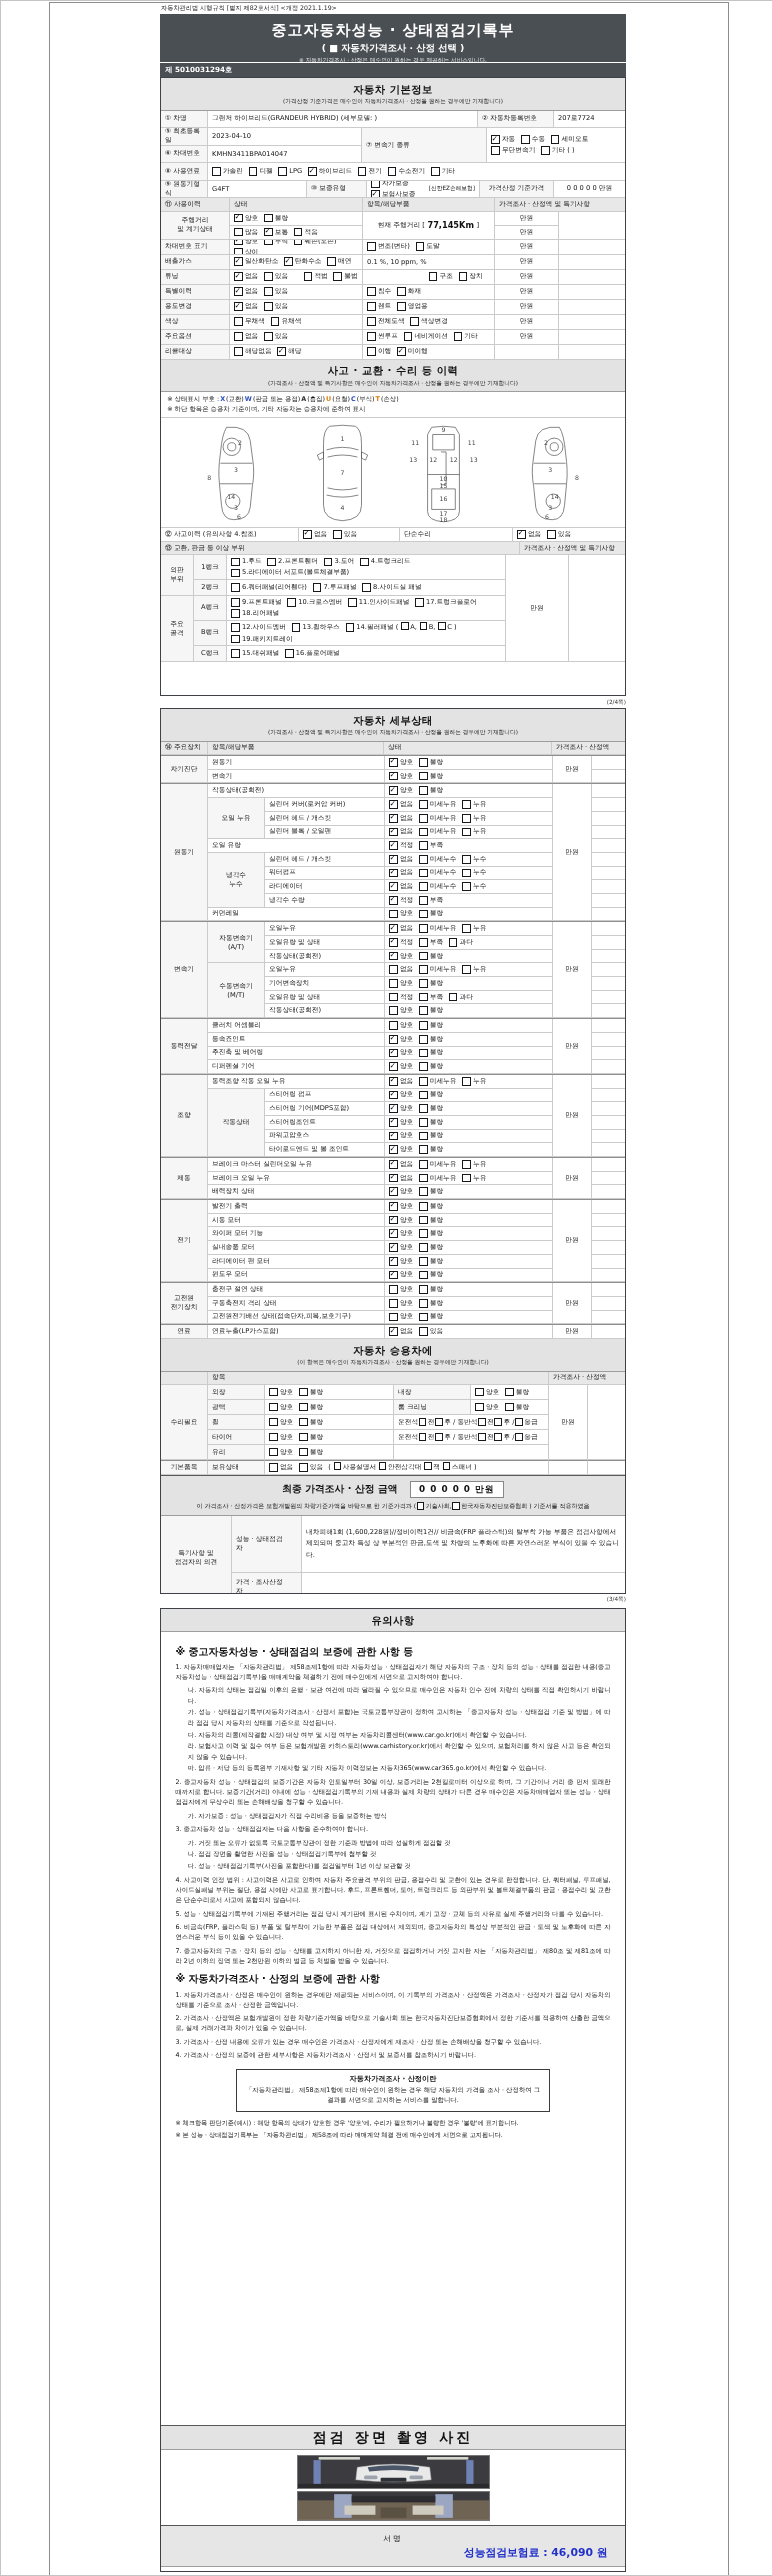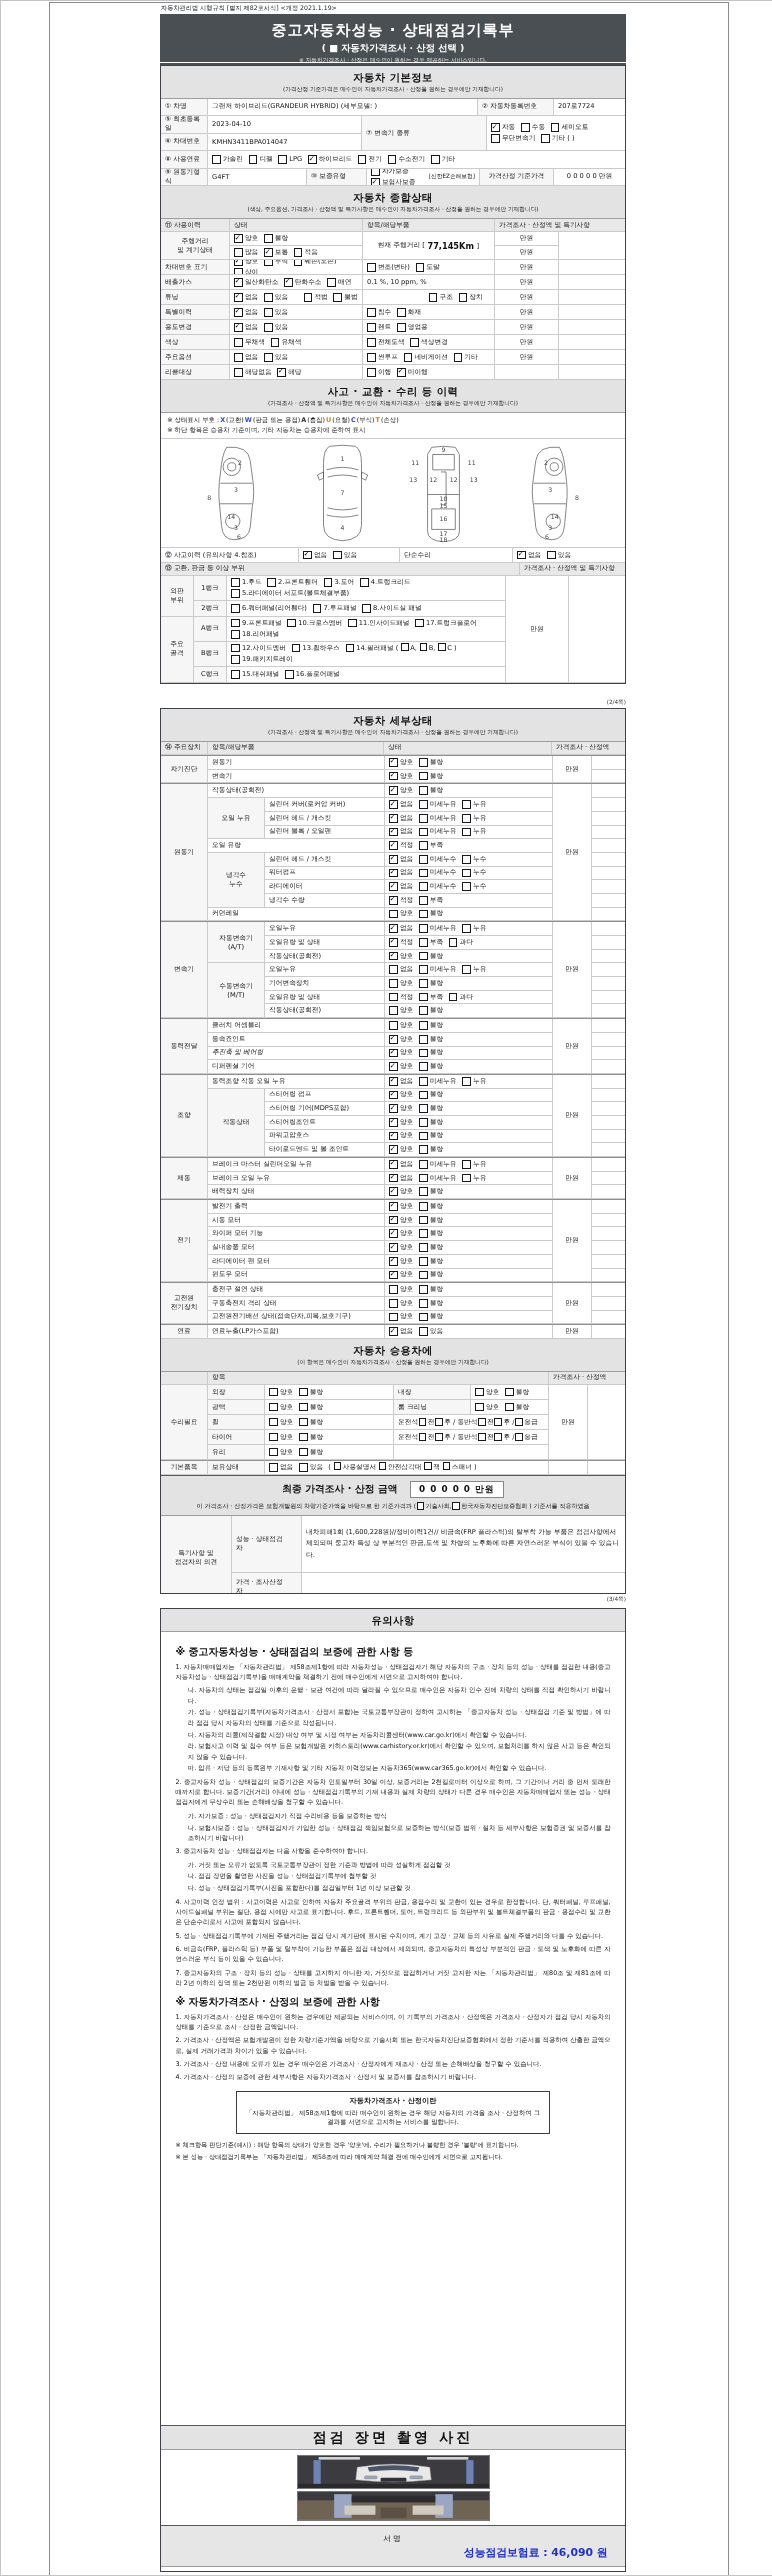--- a/index.html
+++ b/index.html
@@ -9,21 +9,21 @@
   .frame{position:absolute;left:48px;top:1px;width:678px;height:2572px;border:0.5px solid #8d8d8d}
   .topnote{position:absolute;left:160px;top:3.1px;font-size:6.2px;color:#222}
   
   .dark{position:absolute;left:159px;top:13.4px;width:466px;height:63px;background:#4a4f54;color:#fff;box-sizing:border-box}
   .dark .t{text-align:center;font-size:15px;font-weight:bold;letter-spacing:1px;padding-top:6.7px}
   .dark .s{text-align:center;font-size:9.3px;font-weight:bold;margin-top:2.1px}
   .dark .n{text-align:center;font-size:5.7px;color:#e9e9e9;margin-top:1.5px}
   .docband{position:absolute;left:0;right:0;bottom:0;border-top:0.5px solid #fff;font-size:7.2px;font-weight:bold;padding:1.5px 5.2px 2.6px}
   
   .bigbox{position:absolute;left:159px;width:466px;border:1.5px solid #3e4247;background:#fff;box-sizing:border-box;overflow:hidden}
-  #boxA{top:64px;height:619px}
+  #boxA{top:76px;height:619px}
   #boxB{top:707px;height:886px}
   #boxC{top:1607px;height:964px}
   .pgmark{position:absolute;left:567px;width:58px;text-align:right;font-size:5.7px;color:#333}
   #pg2{top:698px}
   #pg3{top:1595px}
   
   .shd{background:#e3e3e3;text-align:center;padding:4.6px 0 3.6px;border-bottom:0.5px solid #9e9e9e}
   .shd .t{font-size:10.3px;font-weight:bold;letter-spacing:0.5px}
   .shd .n{font-size:5.7px;margin-top:1.5px;color:#222}
   
@@ -181,24 +181,20 @@
             <span class="cb on"></span>
             <span>보험사보증</span>
           </span>
         </span>
         <span style="font-size: 5.7px; margin-left: 2.1px; white-space: nowrap;">[신한EZ손해보험]</span>
       </div>
     <div class="cell lab center">가격산정 기준가격</div>
     <div class="cell lastcol center">0 0 0 0 0 만원</div>
   </div>
 
-  <div class="shd">
-    <div class="t">자동차 종합상태</div>
-    <div class="n">(색상, 주요옵션, 가격조사 · 산정액 및 특기사항은 매수인이 자동차가격조사 · 산정을 원하는 경우에만 기재합니다)</div>
-  </div>
   <div class="tg colhdr" style="grid-template-columns:69px 133px 132px auto;grid-auto-rows:13.4px">
     <div class="cell">⑪ 사용이력</div>
     <div class="cell">상태</div>
     <div class="cell">항목/해당부품</div>
     <div class="cell lastcol">가격조사 · 산정액 및 특기사항</div>
   </div>
   <div class="tg" id="overall-rows" style="grid-template-columns:69px 133px 132px 64px auto;grid-template-rows:14px 14px repeat(8,15px)">
       <div class="cell lab pre center" style="grid-area: 1 / 1 / 3;">주행거리
 및 계기상태</div>
       <div class="cell " style="grid-area: 1 / 2;">
@@ -1059,21 +1055,21 @@
               <span class="cb on"></span>
               <span>양호</span>
             </span>
             <span class="opt">
               <span class="cb"></span>
               <span>불량</span>
             </span>
           </span>
         </div>
         <div class="cell lastcol" style="grid-area: 2 / 6;"></div>
-        <div class="cell" style="grid-area: 3 / 2 / auto / span 2; font-style: italic;">추진축 및 베어링</div>
+        <div class="cell" style="grid-area: 3 / 2 / auto / span 2;">추진축 및 베어링</div>
         <div class="cell" style="grid-area: 3 / 4;">
           <span class="og">
             <span class="opt">
               <span class="cb on"></span>
               <span>양호</span>
             </span>
             <span class="opt">
               <span class="cb"></span>
               <span>불량</span>
             </span>
@@ -1582,21 +1578,20 @@
   <div class="ntbody" id="notice-body">
       <div class="nt-h">※ 중고자동차성능 · 상태점검의 보증에 관한 사항 등</div>
       <div class="nt-p">1. 자동차매매업자는 「자동차관리법」 제58조제1항에 따라 자동차성능 · 상태점검자가 해당 자동차의 구조 · 장치 등의 성능 · 상태를 점검한 내용(중고자동차성능 · 상태점검기록부)을 매매계약을 체결하기 전에 매수인에게 서면으로 고지하여야 합니다.</div>
       <div class="nt-s">나. 자동차의 상태는 점검일 이후의 운행 · 보관 여건에 따라 달라질 수 있으므로 매수인은 자동차 인수 전에 차량의 상태를 직접 확인하시기 바랍니다.</div>
       <div class="nt-s">가. 성능 · 상태점검기록부(자동차가격조사 · 산정서 포함)는 국토교통부장관이 정하여 고시하는 「중고자동차 성능 · 상태점검 기준 및 방법」에 따라 점검 당시 자동차의 상태를 기준으로 작성됩니다.</div>
       <div class="nt-s">다. 자동차의 리콜(제작결함 시정) 대상 여부 및 시정 여부는 자동차리콜센터(www.car.go.kr)에서 확인할 수 있습니다.</div>
       <div class="nt-s">라. 보험사고 이력 및 침수 여부 등은 보험개발원 카히스토리(www.carhistory.or.kr)에서 확인할 수 있으며, 보험처리를 하지 않은 사고 등은 확인되지 않을 수 있습니다.</div>
       <div class="nt-s">마. 압류 · 저당 등의 등록원부 기재사항 및 기타 자동차 이력정보는 자동차365(www.car365.go.kr)에서 확인할 수 있습니다.</div>
       <div class="nt-p">2. 중고자동차 성능 · 상태점검의 보증기간은 자동차 인도일부터 30일 이상, 보증거리는 2천킬로미터 이상으로 하며, 그 기간이나 거리 중 먼저 도래한 때까지로 합니다. 보증기간(거리) 이내에 성능 · 상태점검기록부의 기재 내용과 실제 차량의 상태가 다른 경우 매수인은 자동차매매업자 또는 성능 · 상태점검자에게 무상수리 또는 손해배상을 청구할 수 있습니다.</div>
       <div class="nt-s">가. 자가보증 : 성능 · 상태점검자가 직접 수리비용 등을 보증하는 방식</div>
-      <div class="nt-s">나. 보험사보증 : 성능 · 상태점검자가 가입한 성능 · 상태점검 책임보험으로 보증하는 방식(보증 범위 · 절차 등 세부사항은 보험증권 및 보증서를 참조하시기 바랍니다)</div>
       <div class="nt-p">3. 중고자동차 성능 · 상태점검자는 다음 사항을 준수하여야 합니다.</div>
       <div class="nt-s">가. 거짓 또는 오류가 없도록 국토교통부장관이 정한 기준과 방법에 따라 성실하게 점검할 것</div>
       <div class="nt-s">나. 점검 장면을 촬영한 사진을 성능 · 상태점검기록부에 첨부할 것</div>
       <div class="nt-s">다. 성능 · 상태점검기록부(사진을 포함한다)를 점검일부터 1년 이상 보관할 것</div>
       <div class="nt-p">4. 사고이력 인정 범위 : 사고이력은 사고로 인하여 자동차 주요골격 부위의 판금, 용접수리 및 교환이 있는 경우로 한정합니다. 단, 쿼터패널, 루프패널, 사이드실패널 부위는 절단, 용접 시에만 사고로 표기합니다. 후드, 프론트휀더, 도어, 트렁크리드 등 외판부위 및 볼트체결부품의 판금 · 용접수리 및 교환은 단순수리로서 사고에 포함되지 않습니다.</div>
       <div class="nt-p">5. 성능 · 상태점검기록부에 기재된 주행거리는 점검 당시 계기판에 표시된 수치이며, 계기 고장 · 교체 등의 사유로 실제 주행거리와 다를 수 있습니다.</div>
       <div class="nt-p">6. 비금속(FRP, 플라스틱 등) 부품 및 탈부착이 가능한 부품은 점검 대상에서 제외되며, 중고자동차의 특성상 부분적인 판금 · 도색 및 노후화에 따른 자연스러운 부식 등이 있을 수 있습니다.</div>
       <div class="nt-p">7. 중고자동차의 구조 · 장치 등의 성능 · 상태를 고지하지 아니한 자, 거짓으로 점검하거나 거짓 고지한 자는 「자동차관리법」 제80조 및 제81조에 따라 2년 이하의 징역 또는 2천만원 이하의 벌금 등 처벌을 받을 수 있습니다.</div>
       <div class="nt-h">※ 자동차가격조사 · 산정의 보증에 관한 사항</div>
       <div class="nt-p">1. 자동차가격조사 · 산정은 매수인이 원하는 경우에만 제공되는 서비스이며, 이 기록부의 가격조사 · 산정액은 가격조사 · 산정자가 점검 당시 자동차의 상태를 기준으로 조사 · 산정한 금액입니다.</div>

